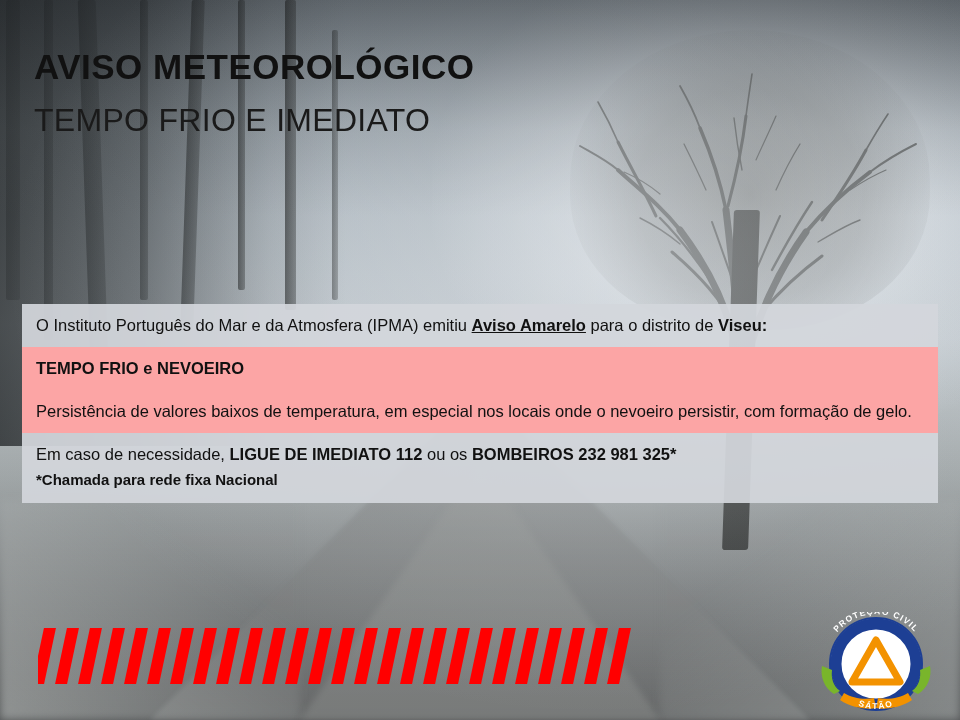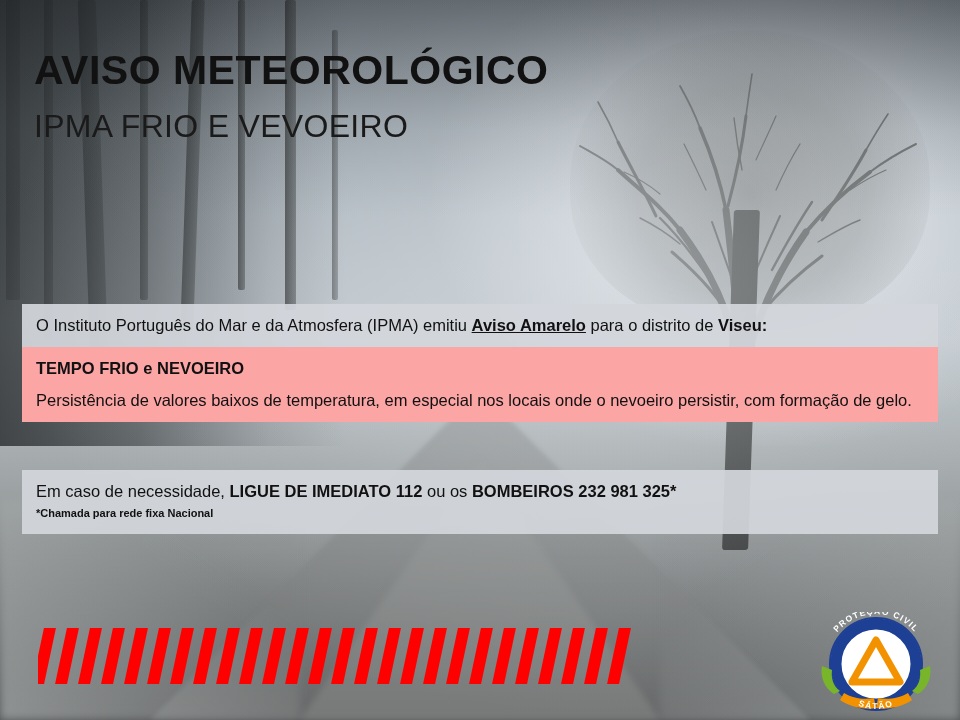--- a/index.html
+++ b/index.html
@@ -159,21 +159,21 @@
   }
 
   
   .title-block {
     position: absolute;
     left: 34px;
     top: 48px;
     width: 700px;
   }
   .title-main {
-    font-size: 41px;
+    font-size: 35px;
     font-weight: bold;
     color: #111111;
     letter-spacing: 0.5px;
     line-height: 1.1;
     margin: 0 0 16px 0;
   }
   .title-sub {
     font-size: 32px;
     font-weight: normal;
     color: #1a1a1a;
@@ -198,21 +198,20 @@
   }
   .panel-grey {
     background: rgba(211, 214, 219, 0.93);
   }
   .panel-yellow {
     background: #fca5a5;
   }
   .panel-grey-bottom {
     background: rgba(211, 214, 219, 0.93);
     padding-bottom: 13px;
-    margin-top: 48px;
   }
   .just {
     text-align: justify;
   }
   .b { font-weight: bold; }
   .u { text-decoration: underline; }
 
   .bullet-row {
     display: flex;
     align-items: flex-start;
@@ -227,25 +226,25 @@
   }
   .bullet-text {
     flex: 1 1 auto;
     text-align: justify;
   }
   .yellow-head {
     font-weight: bold;
     margin-bottom: 2px;
   }
   .yellow-para {
-    margin-top: 8px;
+    margin-top: 19px;
     text-align: justify;
   }
   .footnote {
-    font-size: 11px;
+    font-size: 15px;
     font-weight: bold;
     color: #111;
     margin-top: 2px;
   }
 
   
   .stripes {
     position: absolute;
     left: 38px;
     top: 628px;
@@ -331,21 +330,21 @@
         <path d="M290 160 C 302 152, 312 146, 326 140" stroke-width="1.2"></path>
       </g>
     </svg>
     <div class="trunk"></div>
   </div>
 
   <div class="fog"></div>
 
   <div class="title-block">
     <h1 class="title-main">AVISO METEOROLÓGICO</h1>
-    <h2 class="title-sub">IPMA FRIO E VEVOEIRO</h2>
+    <h2 class="title-sub">TEMPO FRIO E IMEDIATO</h2>
   </div>
 
   <div class="panel-stack">
 
     <div class="panel panel-grey just">
       <span>O Instituto Português do Mar e da Atmosfera (IPMA) emitiu </span><span class="b u">Aviso Amarelo</span><span> para o distrito de </span><span class="b">Viseu:</span>
     </div>
 
     <div class="panel panel-yellow">
       <div class="yellow-head">TEMPO FRIO e NEVOEIRO</div>

